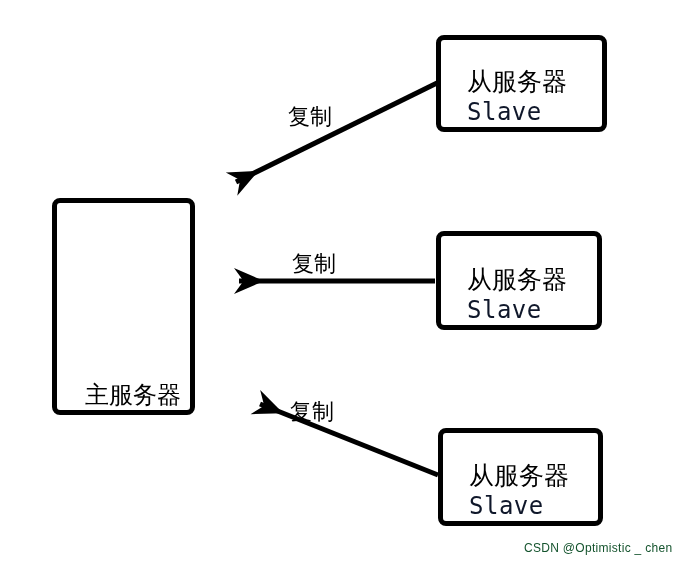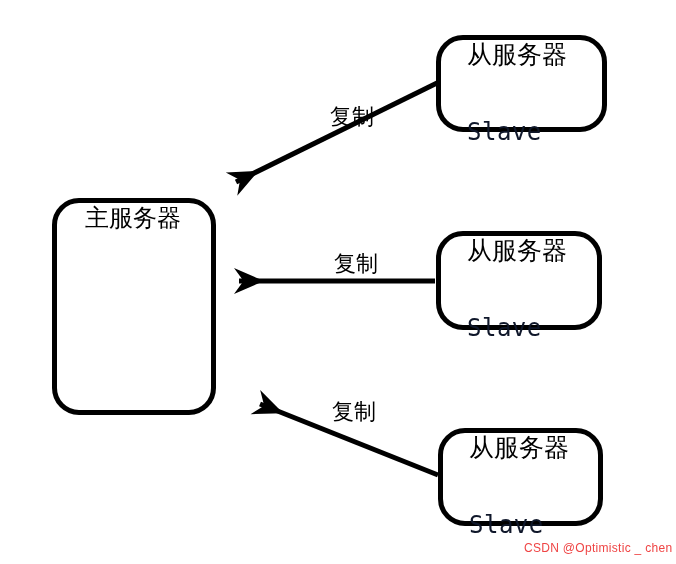--- a/index.html
+++ b/index.html
@@ -13,47 +13,46 @@
     height: 564px;
     background: #ffffff;
     overflow: hidden;
     font-family: "Liberation Serif", "DejaVu Serif", serif;
   }
   .node {
     position: absolute;
     box-sizing: border-box;
     background: #ffffff;
     border: 5px solid #000000;
-    border-radius: 27px;
+    border-radius: 8px;
     display: flex;
     flex-direction: column;
-    justify-content: flex-start;
+    justify-content: flex-end;
     align-items: flex-start;
     padding-left: 26px;
-    gap: 47px;
   }
   .node .line-cn {
     font-family: "DejaVu Serif", "Liberation Serif", serif;
     font-size: 25px;
     line-height: 30px;
     color: #000000;
     white-space: nowrap;
   }
   .node .line-en {
     font-family: "DejaVu Sans Mono", "Liberation Mono", monospace;
     font-size: 24px;
     line-height: 30px;
     color: #0f172a;
     white-space: nowrap;
     letter-spacing: 0.5px;
   }
   #master-node {
     left: 52px;
     top: 198px;
-    width: 164px;
+    width: 143px;
     height: 217px;
     padding-left: 28px;
     align-items: flex-start;
   }
   #master-node .line-cn { font-size: 24px; }
   #master-node .line-en { font-size: 23px; }
   #slave-node-1 {
     left: 436px;
     top: 35px;
     width: 171px;
@@ -78,32 +77,31 @@
     width: 676px;
     height: 564px;
   }
   .edge-label {
     position: absolute;
     font-family: "DejaVu Serif", "Liberation Serif", serif;
     font-size: 22px;
     line-height: 24px;
     color: #000000;
     white-space: nowrap;
-    margin-left: 42px;
   }
   #edge-label-1 { left: 288px; top: 105px; }
   #edge-label-2 { left: 292px; top: 252px; }
   #edge-label-3 { left: 290px; top: 400px; }
   #watermark {
     position: absolute;
     left: 524px;
     top: 541px;
     font-family: "Liberation Sans", "DejaVu Sans", sans-serif;
     font-size: 12px;
-    color: #ef4444;
+    color: #14532d;
     white-space: nowrap;
     letter-spacing: 0.3px;
   }
 </style>
 </head>
 <body>
 
 <div id="canvas">
 
   <svg id="edges" viewBox="0 0 676 564" xmlns="http://www.w3.org/2000/svg">

